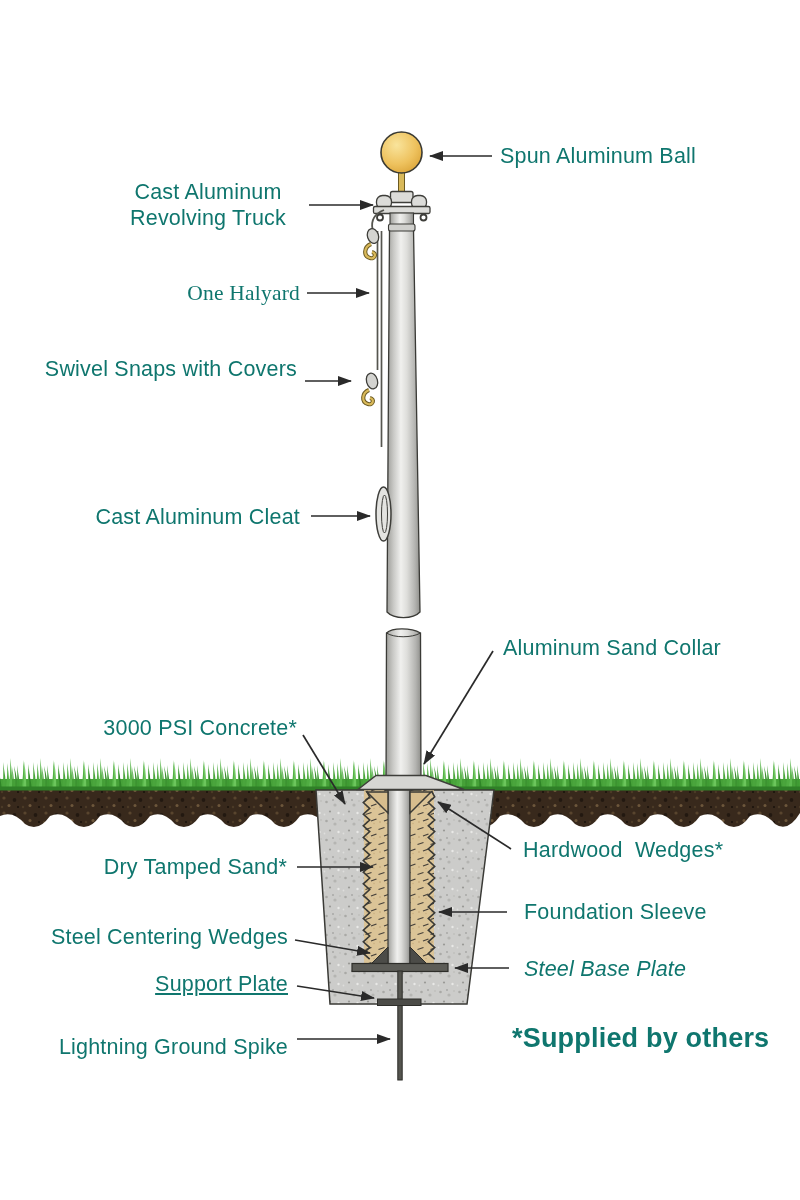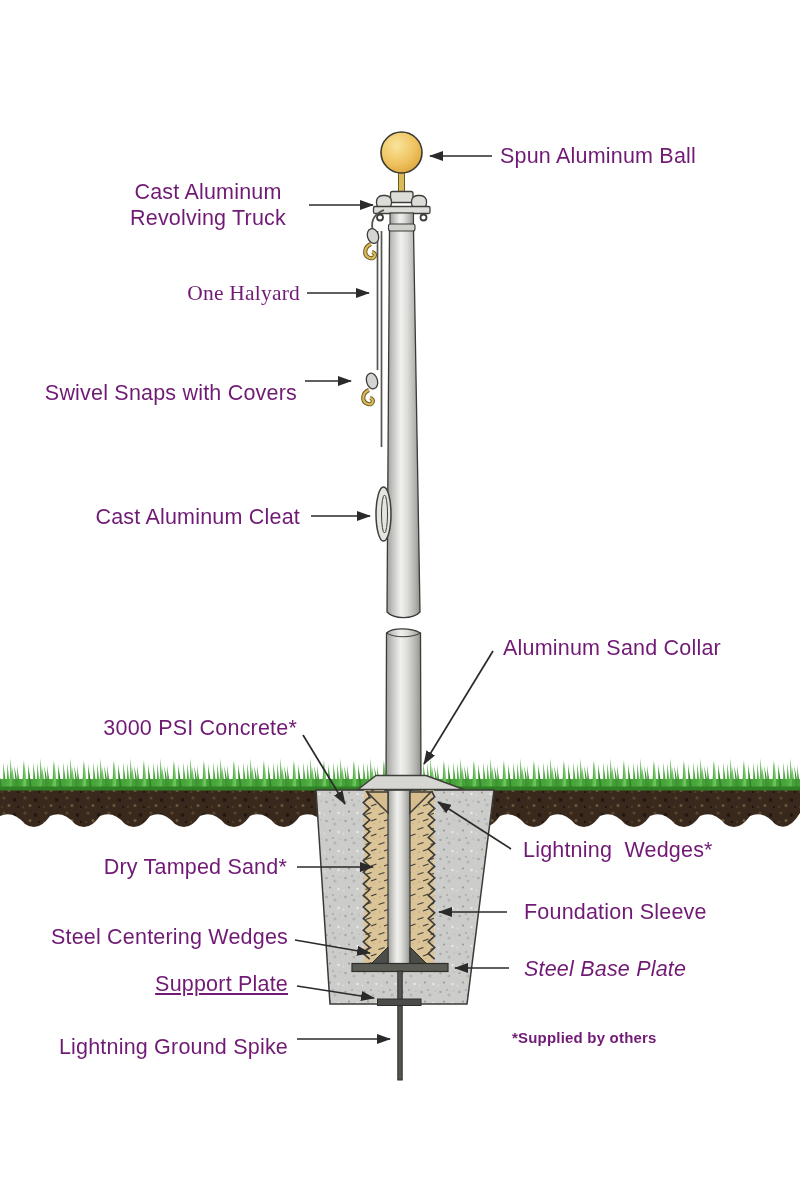--- a/index.html
+++ b/index.html
@@ -1,22 +1,22 @@
 <!DOCTYPE html>
 <html><head>
 <meta charset="utf-8">
 <style>
   html,body{margin:0;padding:0;background:#ffffff;}
   body{width:800px;height:1200px;position:relative;font-family:"Liberation Sans",sans-serif;overflow:hidden;}
   .stage{position:absolute;left:0;top:0;width:800px;height:1200px;}
-  .lbl{position:absolute;font-size:21.5px;color:#701a75;white-space:nowrap;line-height:26px;letter-spacing:.2px;}
+  .lbl{position:absolute;font-size:21.5px;color:#0f766e;white-space:nowrap;line-height:26px;letter-spacing:.2px;}
   .ra{text-align:center;}
   .wrap{white-space:normal;width:184px;}
   .pre{white-space:pre;}
-  .bold{font-weight:bold;font-size:15px;}
+  .bold{font-weight:bold;font-size:27px;}
 </style>
 </head>
 <body>
 
 <svg class="stage" viewBox="0 0 800 1200">
   <defs>
     <marker id="ah" markerUnits="userSpaceOnUse" markerWidth="14" markerHeight="10" refX="13" refY="5" orient="auto">
       <path d="M0,0 L14,5 L0,10 Z" fill="#2a2a2a"></path>
     </marker>
     <linearGradient id="poleGrad" x1="0" y1="0" x2="1" y2="0">
@@ -147,26 +147,26 @@
     <line x1="507" y1="912" x2="439" y2="912" marker-end="url(#ah)"></line>
     <line x1="509" y1="968" x2="455" y2="968" marker-end="url(#ah)"></line>
     <line x1="295" y1="940" x2="370" y2="953" marker-end="url(#ah)"></line>
     <line x1="297" y1="986" x2="374" y2="998" marker-end="url(#ah)"></line>
     <line x1="297" y1="1039" x2="390" y2="1039" marker-end="url(#ah)"></line>
   </g>
 </svg>
 
 <div class="lbl ra wrap" style="top:179px;right:500px;">Cast Aluminum Revolving Truck</div>
 <div class="lbl ra" style="top:280px;right:500px;font-family:Liberation Serif, serif;">One Halyard</div>
-<div class="lbl ra" style="top:380px;right:503px;margin-left:32px;">Swivel Snaps with Covers</div>
+<div class="lbl ra" style="top:356px;right:503px;margin-left:32px;">Swivel Snaps with Covers</div>
 <div class="lbl ra" style="top:504px;right:500px;">Cast Aluminum Cleat</div>
 <div class="lbl ra" style="top:715px;right:503px;">3000 PSI Concrete*</div>
 <div class="lbl ra" style="top:854px;right:513px;">Dry Tamped Sand*</div>
 <div class="lbl ra" style="top:924px;right:512px;">Steel Centering Wedges</div>
 <div class="lbl ra" style="top:971px;right:512px;text-decoration:underline;">Support Plate</div>
 <div class="lbl ra" style="top:1026px;right:512px;margin-top:8px;">Lightning Ground Spike</div>
 
 <div class="lbl" style="top:143px;left:500px;">Spun Aluminum Ball</div>
 <div class="lbl" style="top:635px;left:503px;">Aluminum Sand Collar</div>
-<div class="lbl pre" style="top:837px;left:523px;">Lightning  Wedges*</div>
+<div class="lbl pre" style="top:837px;left:523px;">Hardwood  Wedges*</div>
 <div class="lbl" style="top:899px;left:524px;">Foundation Sleeve</div>
 <div class="lbl" style="top:956px;left:524px;font-style:italic;">Steel Base Plate</div>
 <div class="lbl bold" style="top:1025px;left:512px;">*Supplied by others</div>
 
 </body></html>

